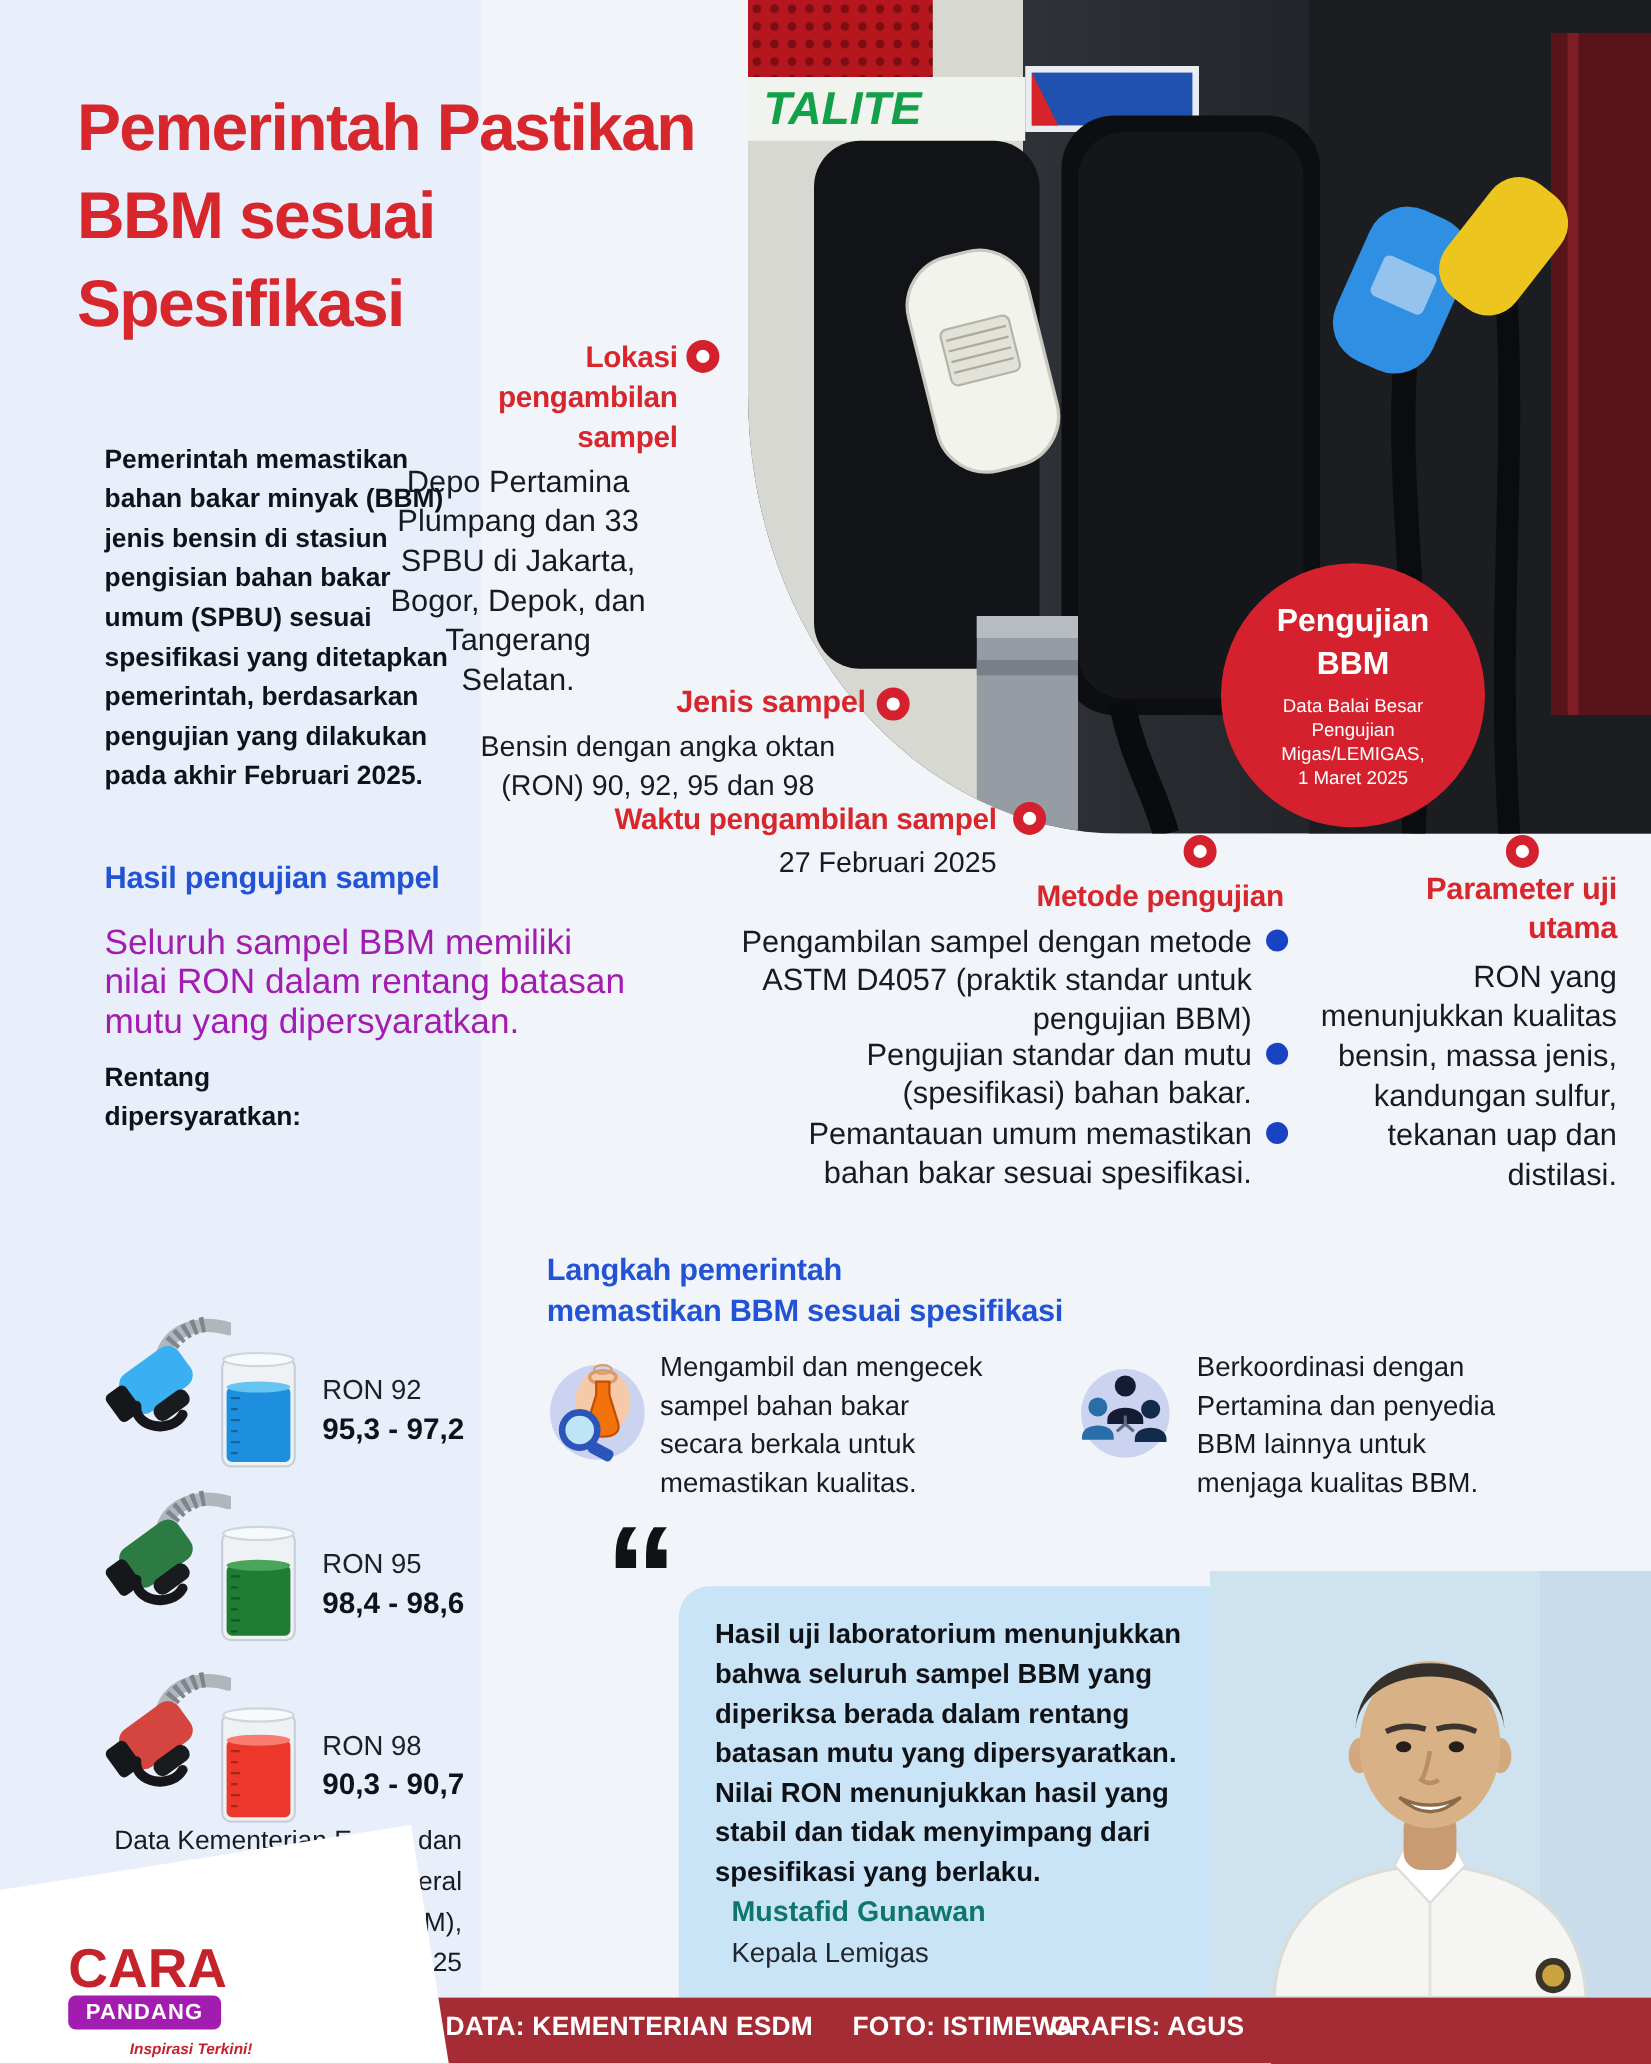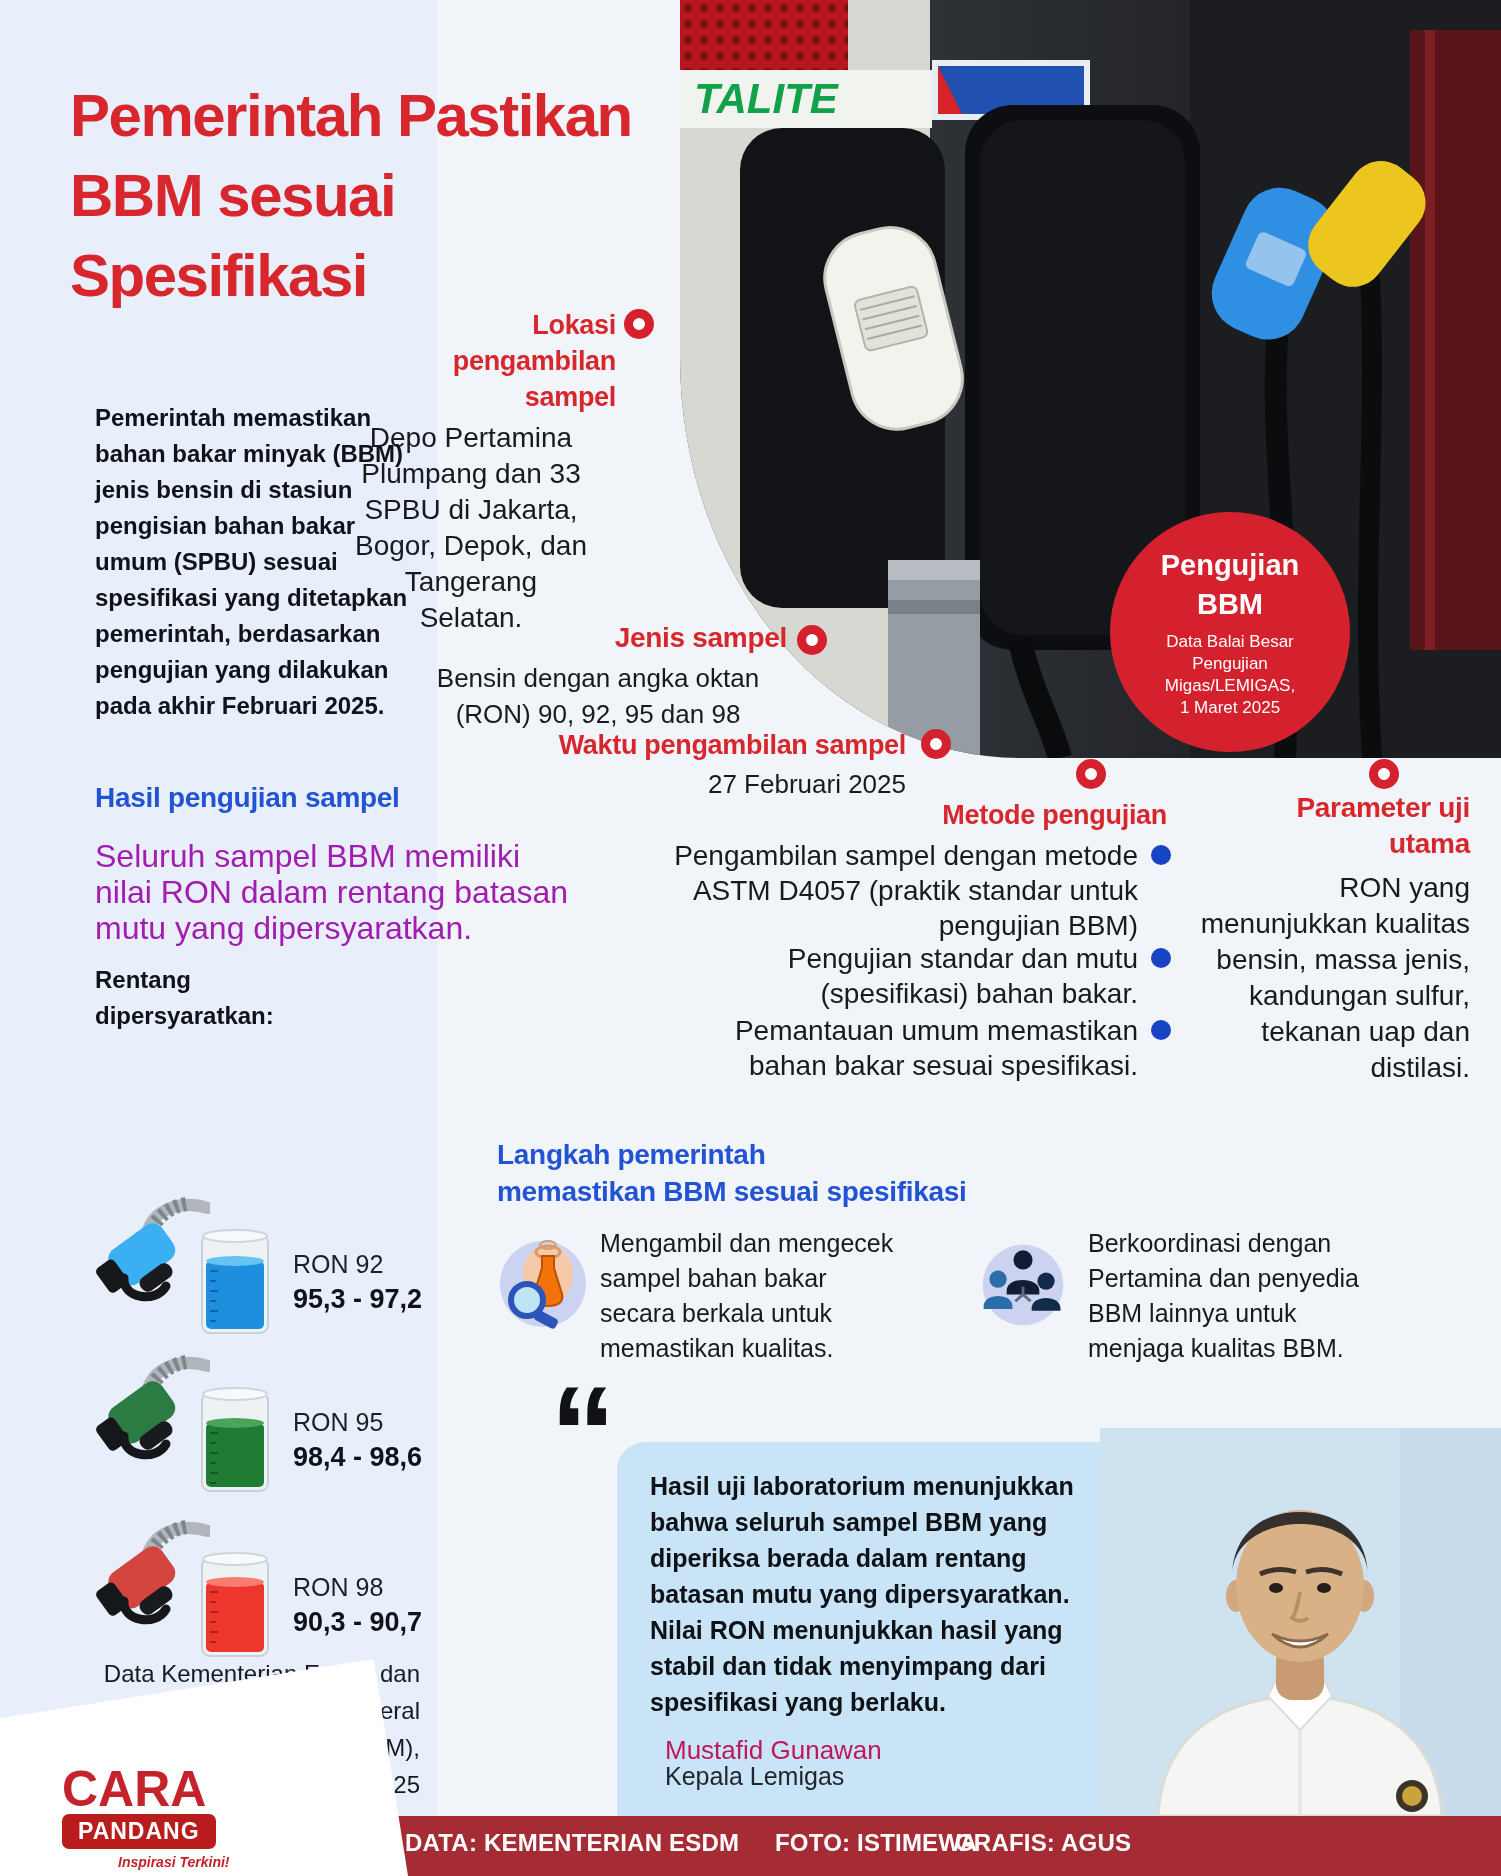--- a/index.html
+++ b/index.html
@@ -24,28 +24,28 @@
   .rentang{left:95px;top:962px;font-size:24px;line-height:36px;font-weight:700;color:#0f1319;}
   .ron-row{left:90px;width:360px;height:170px;}
   .ron-label{position:absolute;left:203px;top:60px;font-size:25px;color:#1c2025;}
   .ron-range{position:absolute;left:203px;top:94px;font-size:27px;font-weight:700;color:#0f1319;}
   .source{left:95px;top:1655px;width:325px;font-size:24px;line-height:37px;color:#171a1f;text-align:right;}
   .langkah-h{left:497px;top:1136px;font-size:28px;line-height:37px;font-weight:700;color:#2253d4;letter-spacing:-0.3px;}
   .step-text{font-size:25px;line-height:35px;color:#171a1f;}
   .quote-mark{left:550px;top:1368px;font-size:132px;font-weight:800;color:#101216;line-height:1;}
   .quote-panel{left:617px;top:1442px;width:884px;height:374px;background:#c9e4f7;border-radius:28px 0 0 0;}
   .quote-text{left:650px;top:1468px;width:480px;font-size:25px;line-height:36px;font-weight:700;color:#0e1116;}
-  .quote-author{left:665px;top:1722px;font-size:26px;font-weight:400;color:#be185d;margin-top:13px;}
+  .quote-author{left:665px;top:1722px;font-size:26px;font-weight:700;color:#0f766e;}
   .quote-role{left:665px;top:1762px;font-size:25px;color:#21262c;}
   .person{left:1100px;top:1428px;width:401px;height:388px;overflow:hidden;}
   .footer-bar{left:0;top:1816px;width:1501px;height:60px;background:#a52b34;}
   .credit{top:1829px;font-size:24px;font-weight:700;color:#fff;letter-spacing:0.2px;}
   .plate{left:-70px;top:1694px;width:470px;height:300px;background:#ffffff;transform:rotate(-9deg);}
   .logo-line1{left:62px;top:1760px;font-size:50px;font-weight:800;letter-spacing:0px;color:#c4232b;}
-  .logo-pill{left:62px;top:1814px;background:#b91c1c;color:#fff;font-size:23px;font-weight:700;letter-spacing:1px;padding:4px 16px;border-radius:7px;}
+  .logo-pill{left:62px;top:1814px;background:#a21caf;color:#fff;font-size:20px;font-weight:700;letter-spacing:1px;padding:4px 16px;border-radius:7px;}
   .logo-tagline{left:118px;top:1854px;font-size:14px;font-weight:700;font-style:italic;color:#c4232b;text-align:right;}
   .photo{left:680px;top:0;width:821px;height:758px;border-bottom-left-radius:340px 400px;overflow:hidden;}
 </style>
 </head>
 <body>
 
 <div class="canvas">
 
   <div class="abs bg-main"></div>
 

